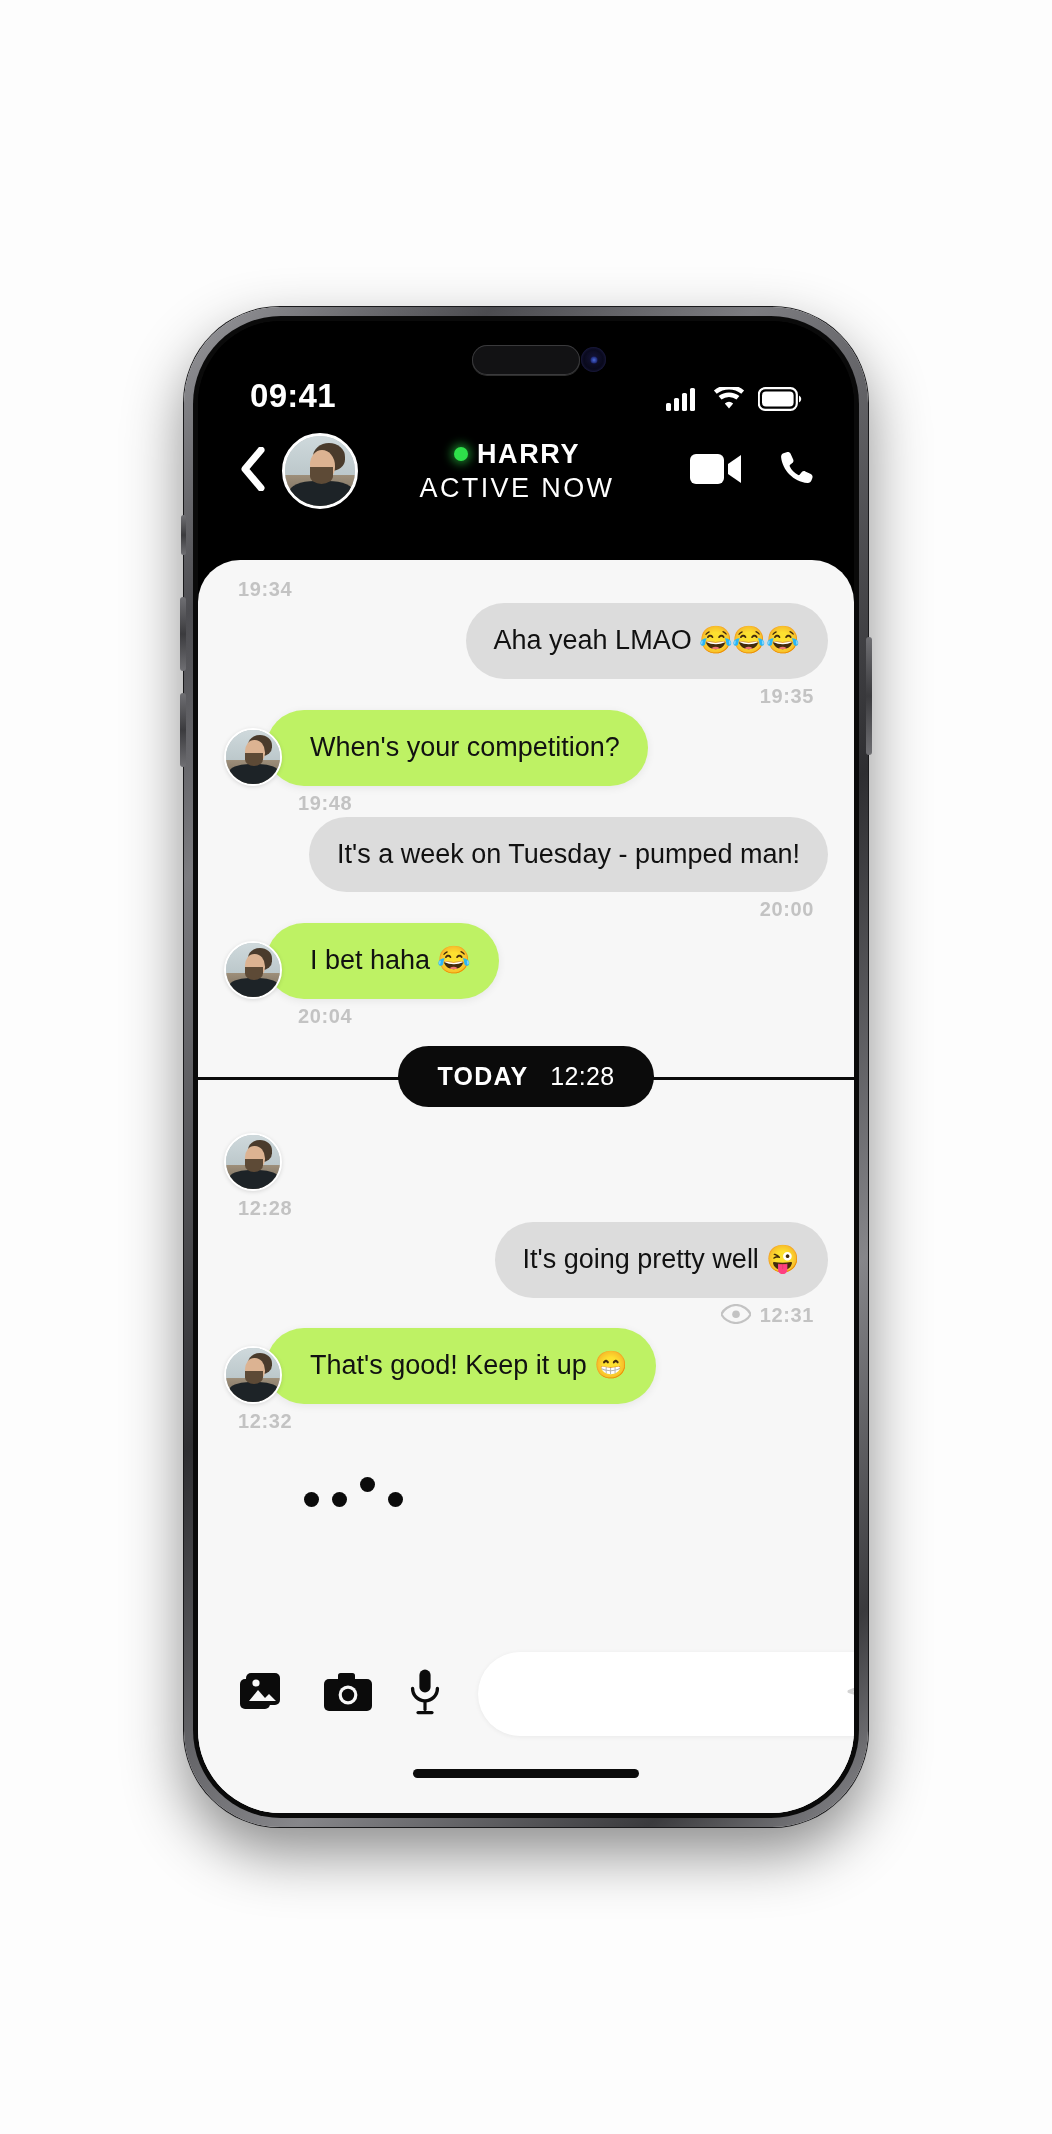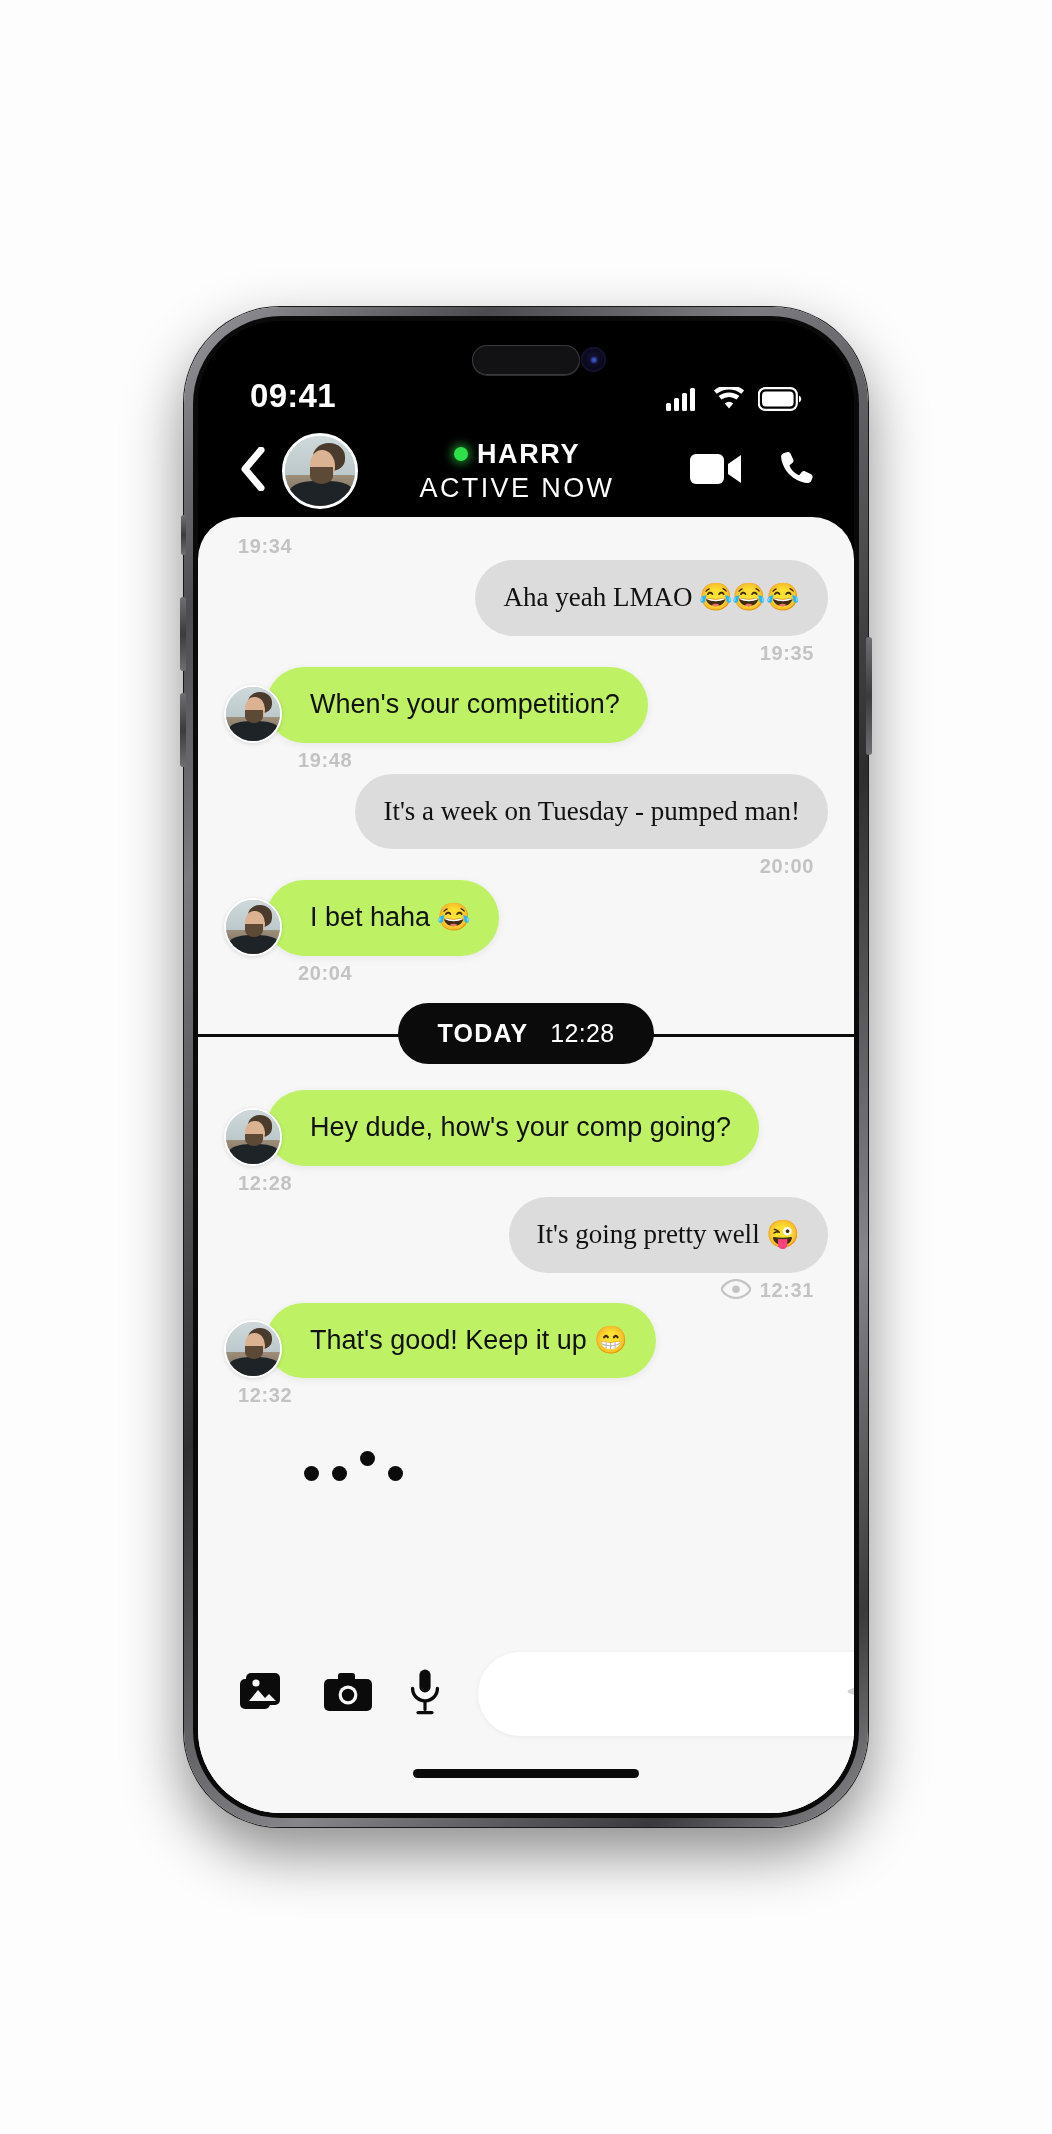--- a/index.html
+++ b/index.html
@@ -121,39 +121,39 @@
   .hdr-actions .ic { cursor: pointer; display: flex; }
 
   
   .chat-body {
     flex: 1 1 auto;
     background: #f7f7f7;
     border-top-left-radius: 42px;
     border-top-right-radius: 42px;
     position: relative;
     overflow: hidden;
-    display: flex; flex-direction: column;
+    display: flex; flex-direction: column; margin-top: 43px;
   }
   .scroll {
     flex: 1 1 auto;
     padding: 18px 26px 0 26px;
     overflow: hidden;
   }
 
   .ts {
     font-size: 20px; font-weight: 700; color: #c3c3c3;
     letter-spacing: .6px;
     margin: 0 0 2px 0;
   }
   .ts.left  { text-align: left;  padding-left: 14px; }
   .ts.right { text-align: right; padding-right: 14px; }
   .ts-row-right { display:flex; align-items:center; justify-content:flex-end; gap:9px; padding-right: 14px; }
 
   .row { display: flex; align-items: flex-end; margin-bottom: 6px; }
-  .row.out { justify-content: flex-end; font-family: Liberation Serif, serif; }
+  .row.out { justify-content: flex-end; }
   .row.in  { justify-content: flex-start; }
 
   .msg-avatar {
     width: 58px; height: 58px; flex: 0 0 58px;
     border-radius: 50%;
     border: 2px solid #fff;
     overflow: hidden; position: relative;
     background: #b9c3c6;
     box-shadow: 0 1px 4px rgba(0,0,0,.13);
     z-index: 2;
@@ -397,21 +397,20 @@
               <div class="msg-avatar">
                 <div class="portrait">
                   <div class="p-sky"></div>
                     <div class="p-land"></div>
                   <div class="p-body"></div>
                     <div class="p-hair"></div>
                   <div class="p-face"></div>
                     <div class="p-beard"></div>
                 </div>
               </div>
-              <div class="bubble in" style="max-width:520px">Hey dude, how's your comp going?</div>
             </div>
 
             <div class="ts left">12:28</div>
 
             <div class="row out">
               <div class="bubble out">It's going pretty well 😜</div>
             </div>
 
             <div class="ts-row-right">
               <span>

